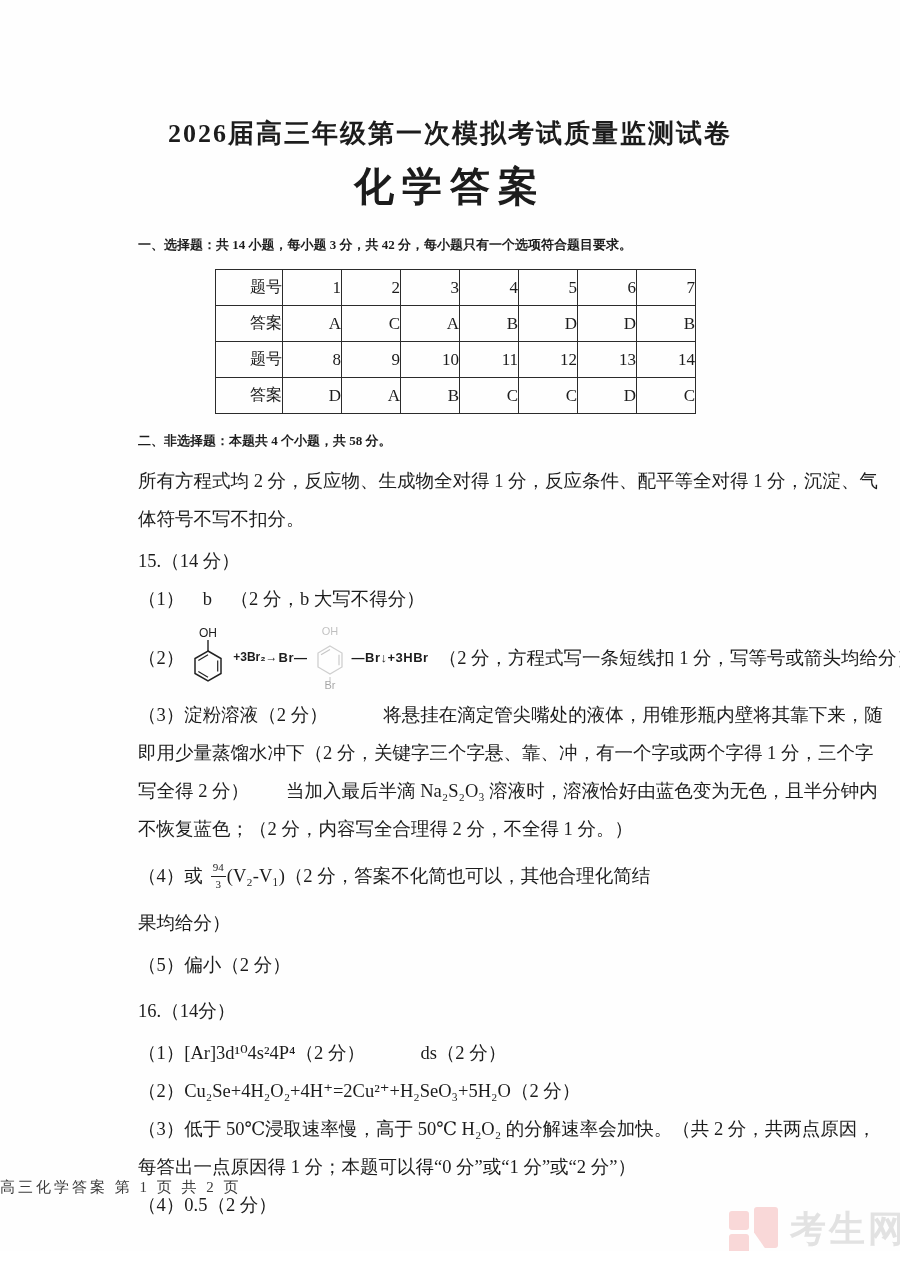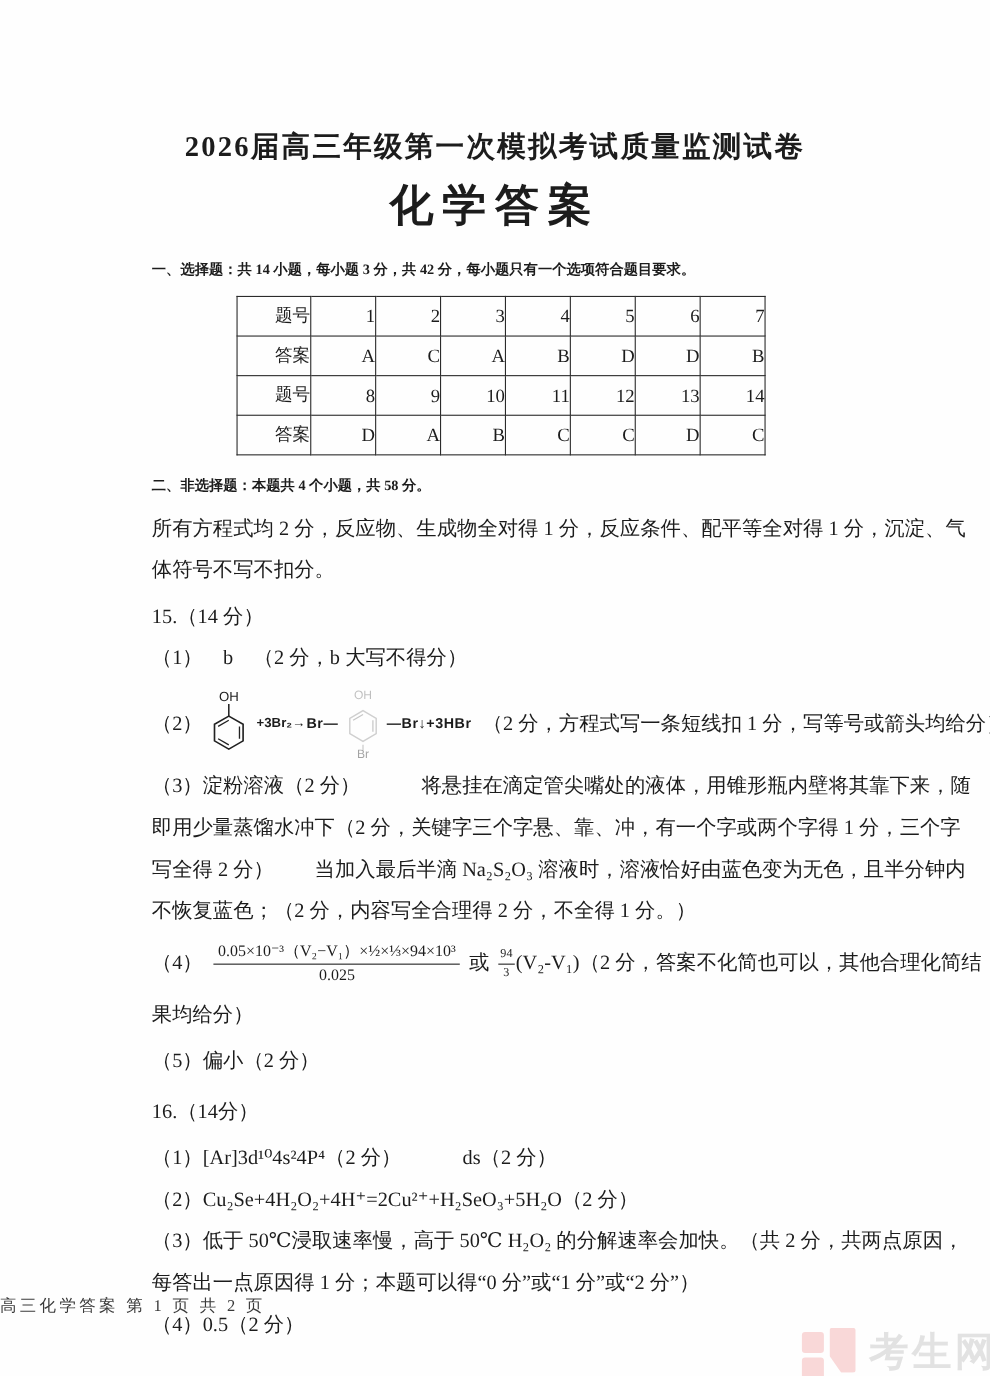--- a/index.html
+++ b/index.html
@@ -219,24 +219,20 @@
       <span class="eq-note">（2 分，方程式写一条短线扣 1 分，写等号或箭头均给分）</span>
     </div>
 
     <div class="line">（3）淀粉溶液（2 分）　　　将悬挂在滴定管尖嘴处的液体，用锥形瓶内壁将其靠下来，随</div>
     <div class="line">即用少量蒸馏水冲下（2 分，关键字三个字悬、靠、冲，有一个字或两个字得 1 分，三个字</div>
     <div class="line">写全得 2 分）　　当加入最后半滴 Na₂S₂O₃ 溶液时，溶液恰好由蓝色变为无色，且半分钟内</div>
     <div class="line">不恢复蓝色；（2 分，内容写全合理得 2 分，不全得 1 分。）</div>
 
     <div class="line formula-row">
       <span>（4）</span>
-      <span class="frac">
-        <span class="fnum">0.05×10⁻³（V₂−V₁）×½×⅓×94×10³</span>
-        <span class="fden">0.025</span>
-      </span>
       <span>或</span>
       <span class="frac mini">
         <span class="fnum">94</span>
         <span class="fden">3</span>
       </span>
       <span>(V₂-V₁)（2 分，答案不化简也可以，其他合理化简结</span>
     </div>
     <div class="line">果均给分）</div>
 
     <div class="line mt4">（5）偏小（2 分）</div>

